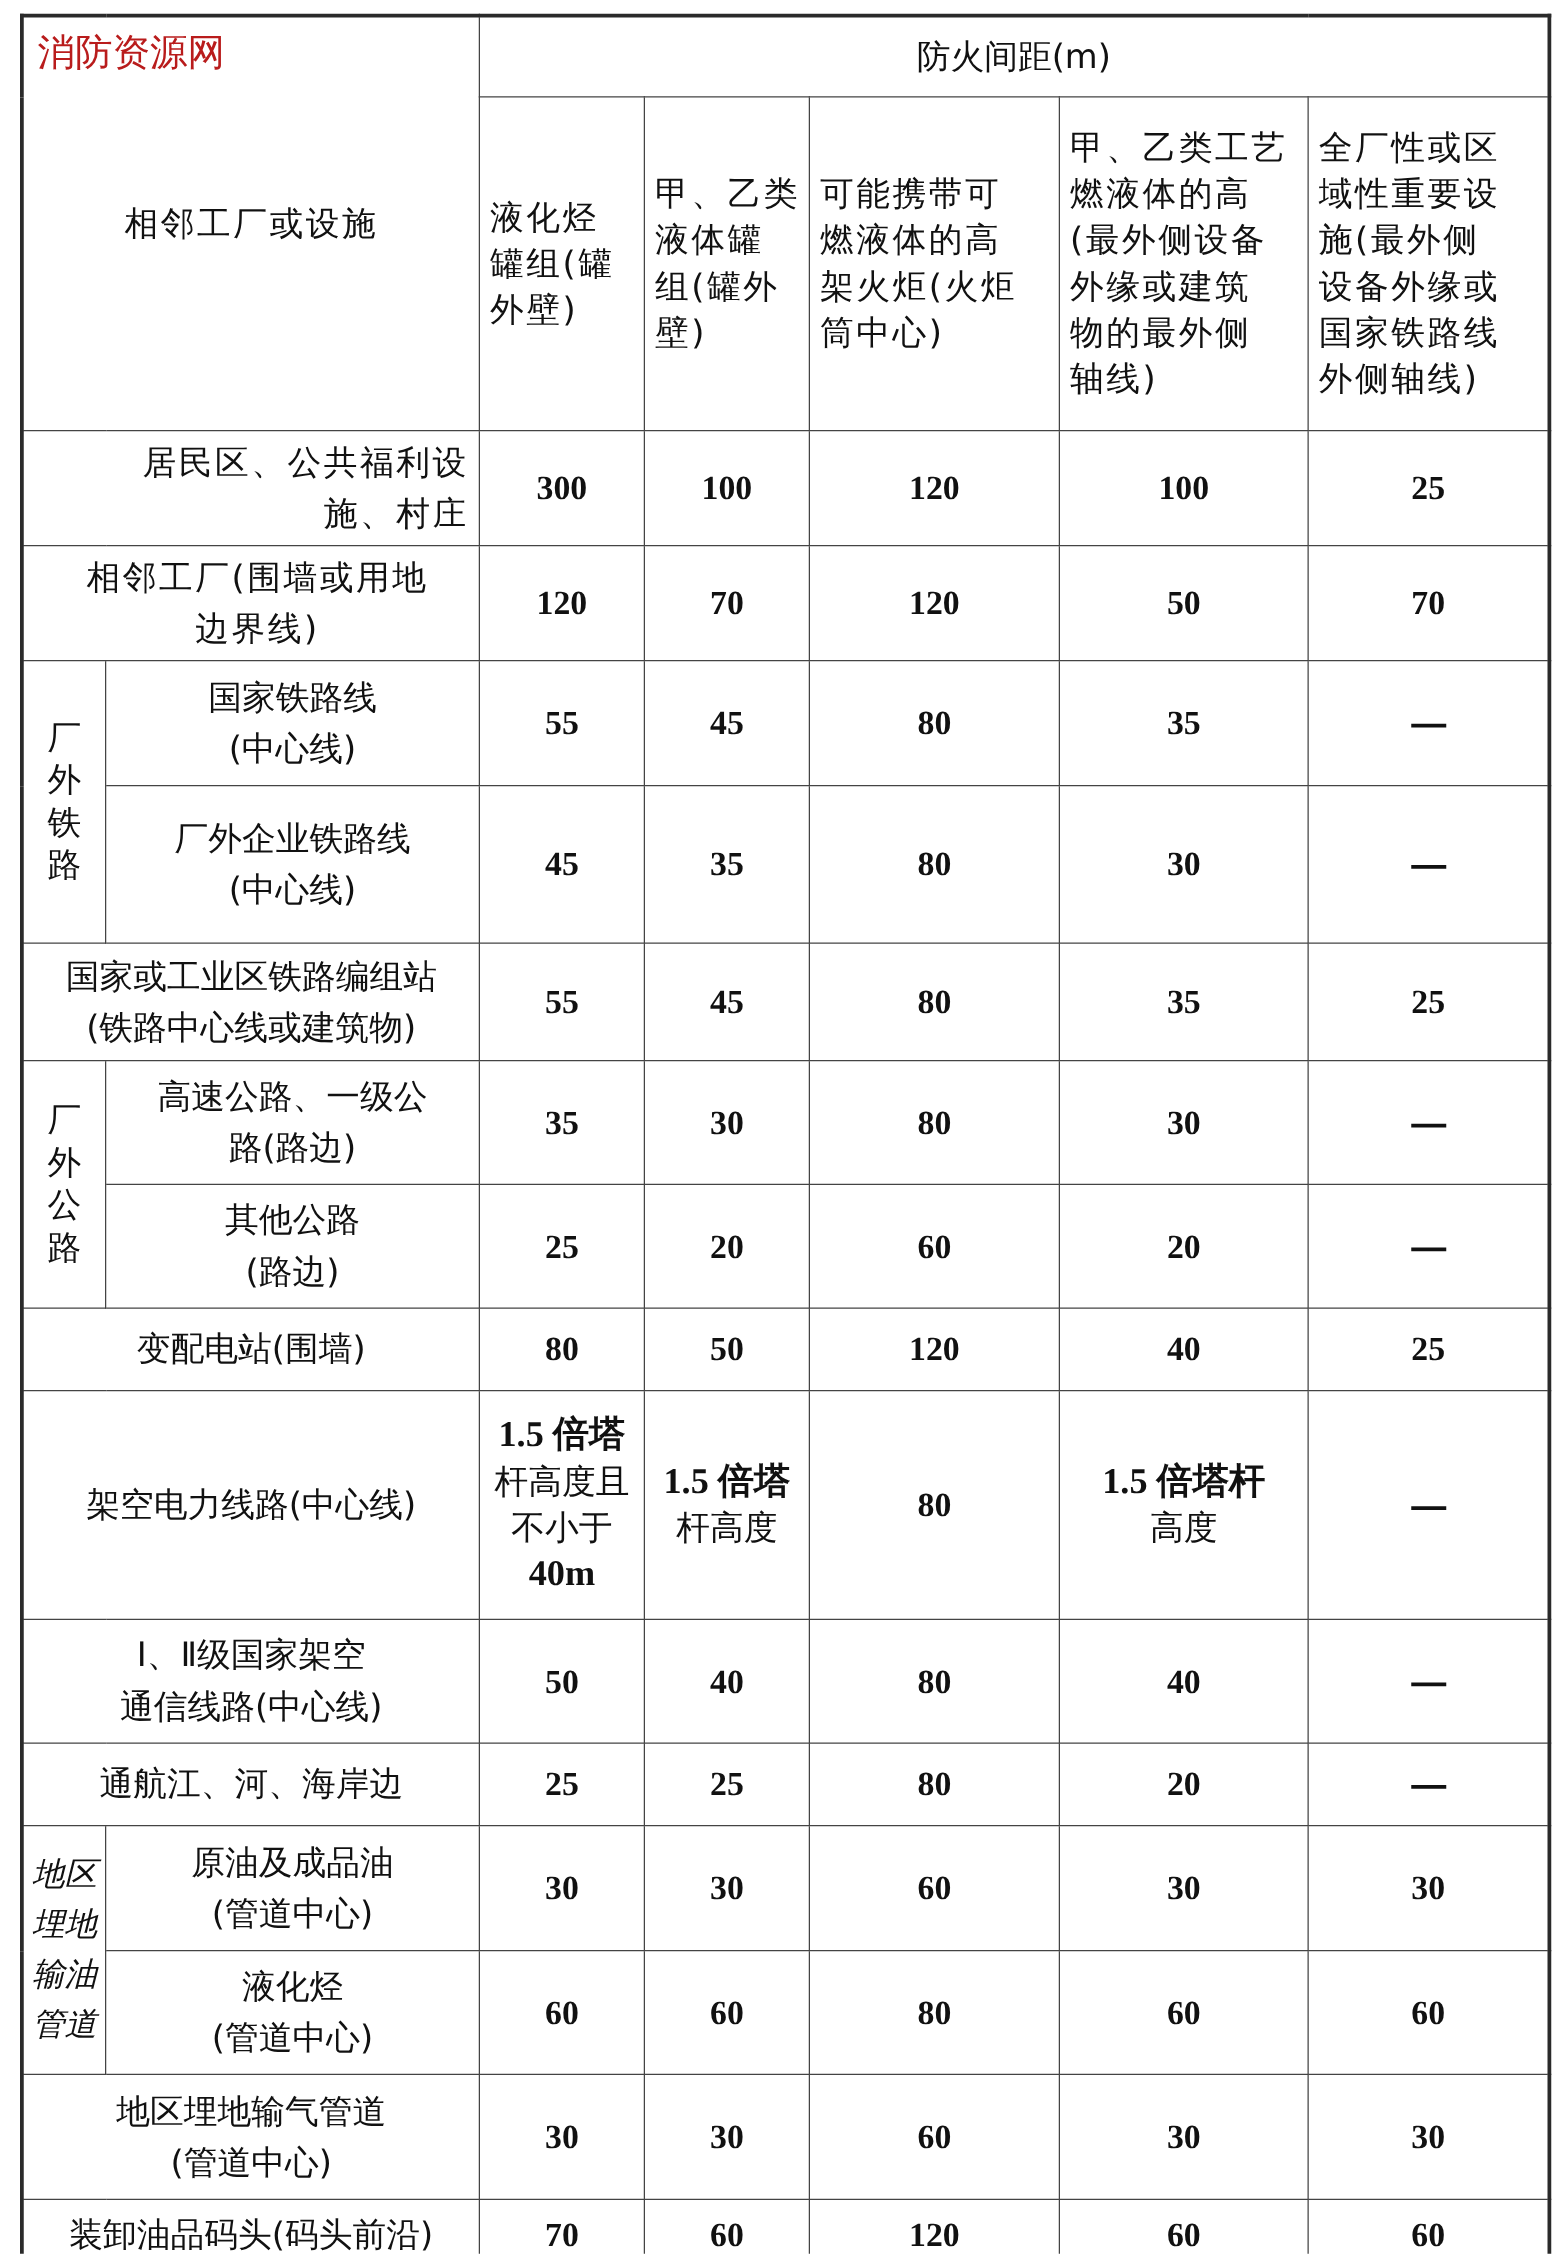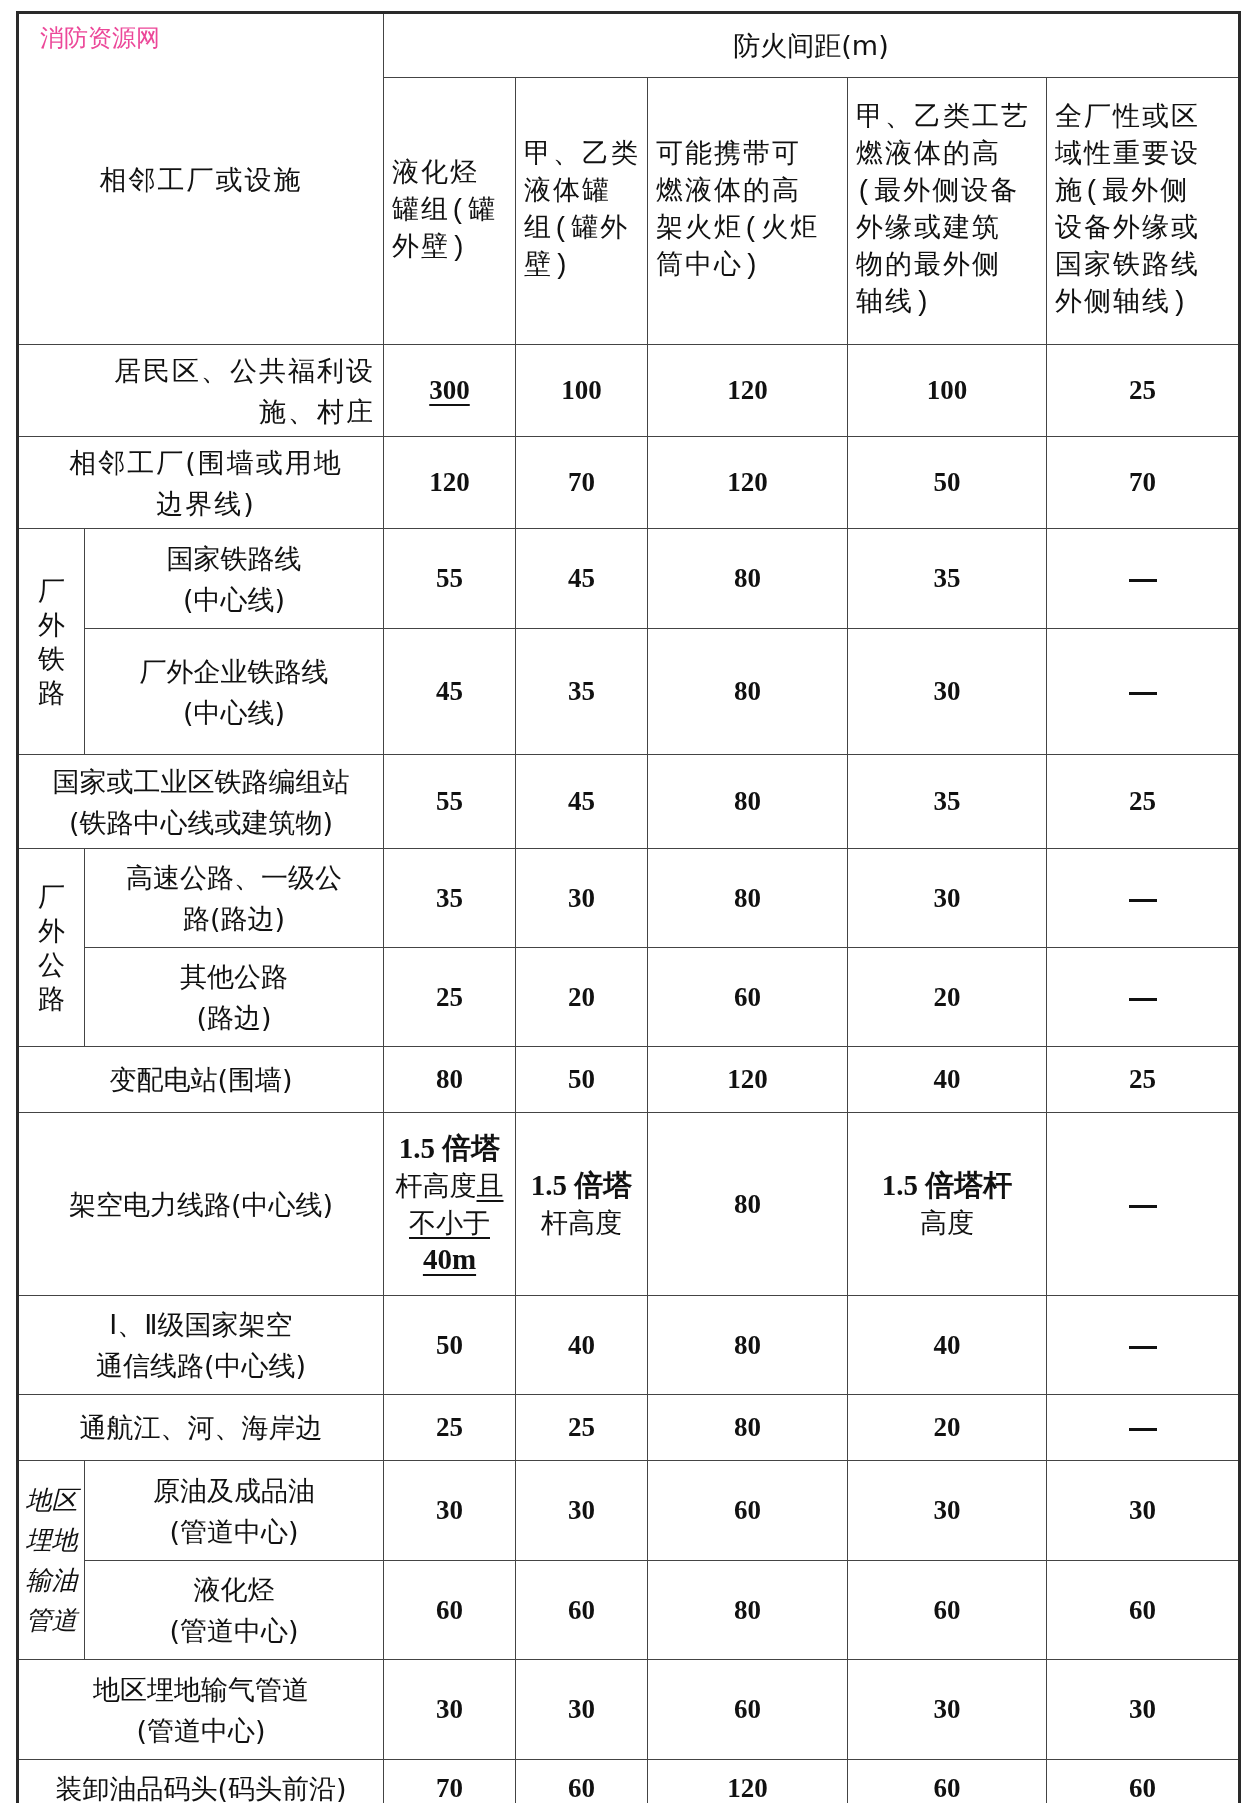--- a/index.html
+++ b/index.html
@@ -20,32 +20,32 @@
     vertical-align: middle;
     font-size: 27px;
     line-height: 41px;
     overflow: hidden;
   }
   .num {
     font-family: "Liberation Serif", "DejaVu Serif", serif;
     font-weight: bold;
     font-size: 29px;
   }
-  .hdr-col { text-align: justify; text-align-last: left; padding: 0 4px 0 8px !important; letter-spacing: 2px; line-height: 37px !important; font-family: Liberation Mono, monospace; }
+  .hdr-col { text-align: justify; text-align-last: left; padding: 0 4px 0 8px !important; letter-spacing: 2px; line-height: 37px !important; }
   .hdr-col span { display: block; }
   .left-label { letter-spacing: 2px; }
   .wrap-text { padding: 0 8px !important; }
   .vert { line-height: 34px !important; letter-spacing: 0; }
   .vert span { display: block; }
   .vert-2 { line-height: 40px !important; font-size: 27px; font-style: italic; }
-  .underline { text-decoration: underline; text-decoration-thickness: 1.5px; text-underline-offset: 5px; text-align: right; }
+  .underline { text-decoration-thickness: 1.5px; text-underline-offset: 5px; text-align: right; }
   .watermark {
-    position: absolute; left: 40px; top: 22px;
+    position: absolute; left: 30px; top: 22px;
     font-family: "DejaVu Sans", sans-serif;
-    font-size: 24px; color: #ec4899; letter-spacing: 0px;
+    font-size: 30px; color: #b91c1c; letter-spacing: 0px;
   }
   .dash { display: inline-block; width: 28px; height: 3px; background: #111; vertical-align: middle; }
   .tall-cell { line-height: 37px !important; }
 </style>
 </head>
 <body>
 
 <div class="watermark">消防资源网</div>
 
 <div class="wrap">

